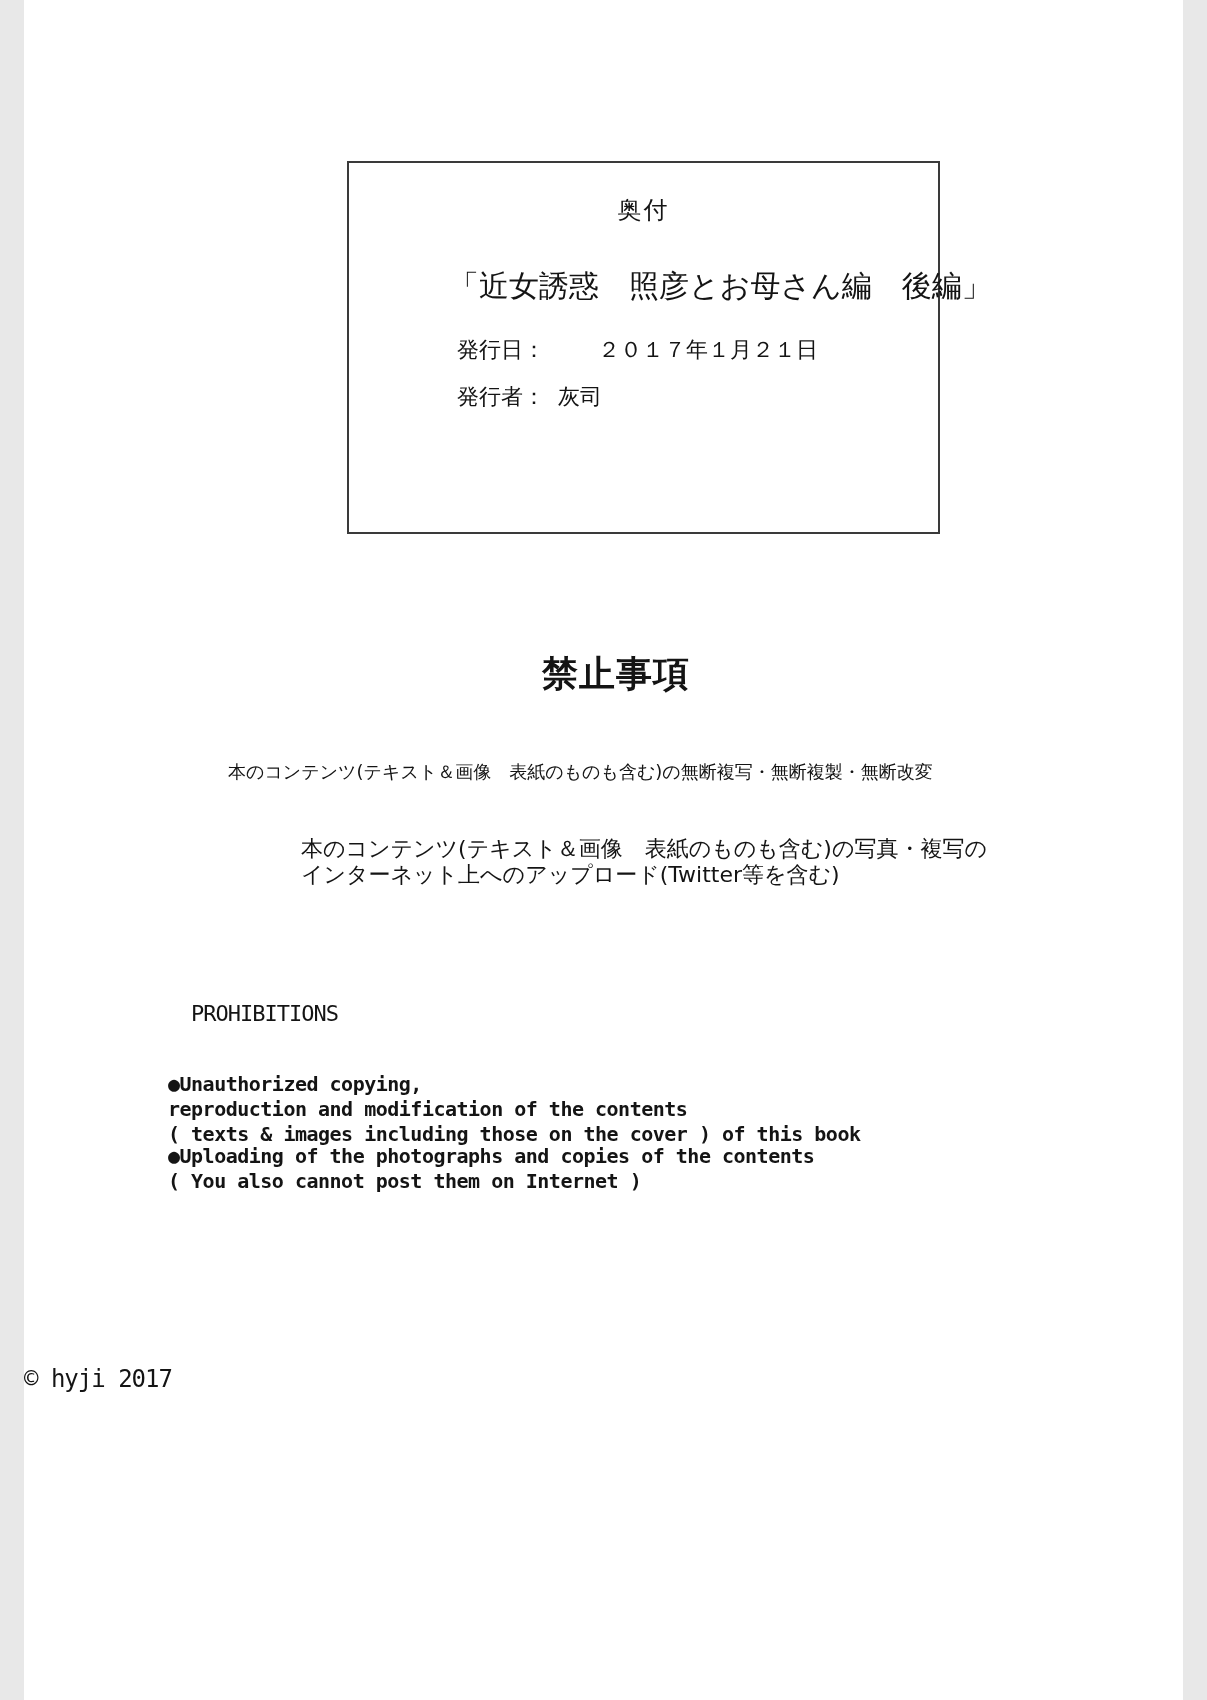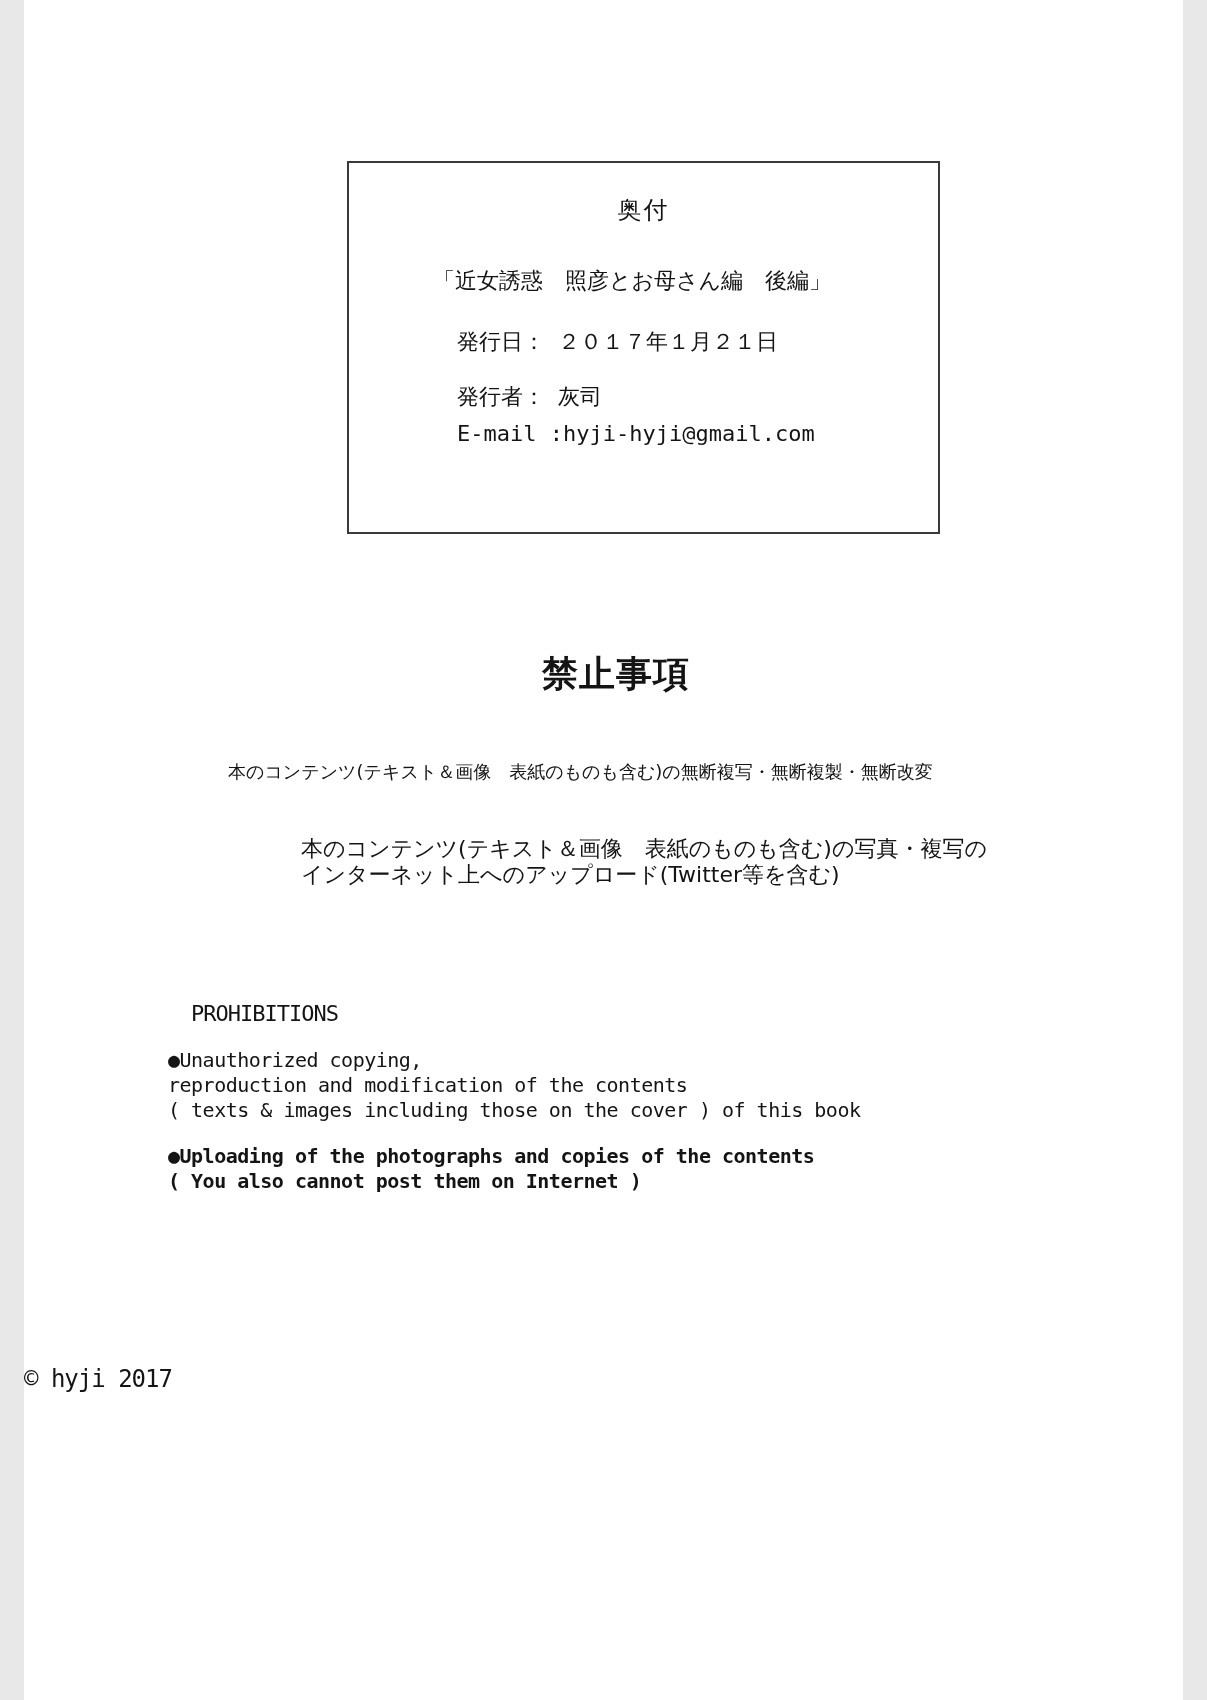--- a/index.html
+++ b/index.html
@@ -33,36 +33,36 @@
     left: 0;
     right: 0;
     top: 31px;
     text-align: center;
     font-size: 24px;
     letter-spacing: 2px;
     white-space: nowrap;
   }
   .book-title {
     position: absolute;
-    left: 84px;
+    left: 100px;
     top: 103px;
-    font-size: 22px;
+    font-size: 30px;
     white-space: nowrap;
     text-align: right;
   }
   .field-row {
     position: absolute;
     left: 108px;
     display: flex;
     align-items: baseline;
     font-size: 22px;
     white-space: nowrap;
   }
   .field-row .field-label { display: inline-block; min-width: 101px; }
-  .row-0 { top: 164px; }
+  .row-0 { top: 172px; gap: 40px; }
   .row-1 { top: 219px; }
   .row-2 { top: 258px; }
   .mono, .row-2 {
     font-family: "DejaVu Sans Mono", "Liberation Mono", monospace;
   }
   
   .jp-heading {
     position: absolute;
     left: 518px;
     top: 650px;
@@ -99,21 +99,21 @@
   }
   .en-para {
     position: absolute;
     left: 144px;
     font-size: 20px;
     line-height: 25px;
     letter-spacing: -0.5px;
     font-family: "DejaVu Sans Mono", "Liberation Mono", monospace;
     white-space: nowrap;
   }
-  .en-para-1 { top: 1048px; }
+  .en-para-1 { top: 1072px; font-weight: bold; }
   .en-para-2 { top: 1144px; font-weight: bold; }
   
   .copyright {
     position: absolute;
     left: 0;
     right: 0;
     top: 1365px;
     font-size: 24px;
     letter-spacing: -1px;
     font-family: "DejaVu Sans Mono", "Liberation Mono", monospace;
@@ -132,24 +132,20 @@
     <div class="field-row row-0">
       <span class="field-label">発行日：</span>
       <span class="field-value">２０１７年１月２１日</span>
     </div>
 
     <div class="field-row row-1">
       <span class="field-label">発行者：</span>
       <span class="field-value">灰司</span>
     </div>
 
-    <div class="field-row row-2">
-      <span class="field-label">E-mail :</span>
-      <span class="field-value">hyji-hyji@gmail.com</span>
-    </div>
   </div>
 
   <div class="jp-heading">禁止事項</div>
 
   <div class="jp-line-wide">本のコンテンツ(テキスト＆画像　表紙のものも含む)の無断複写・無断複製・無断改変</div>
 
   <div class="jp-block">
     <div>本のコンテンツ(テキスト＆画像　表紙のものも含む)の写真・複写の</div>
     <div>インターネット上へのアップロード(Twitter等を含む)</div>
   </div>

